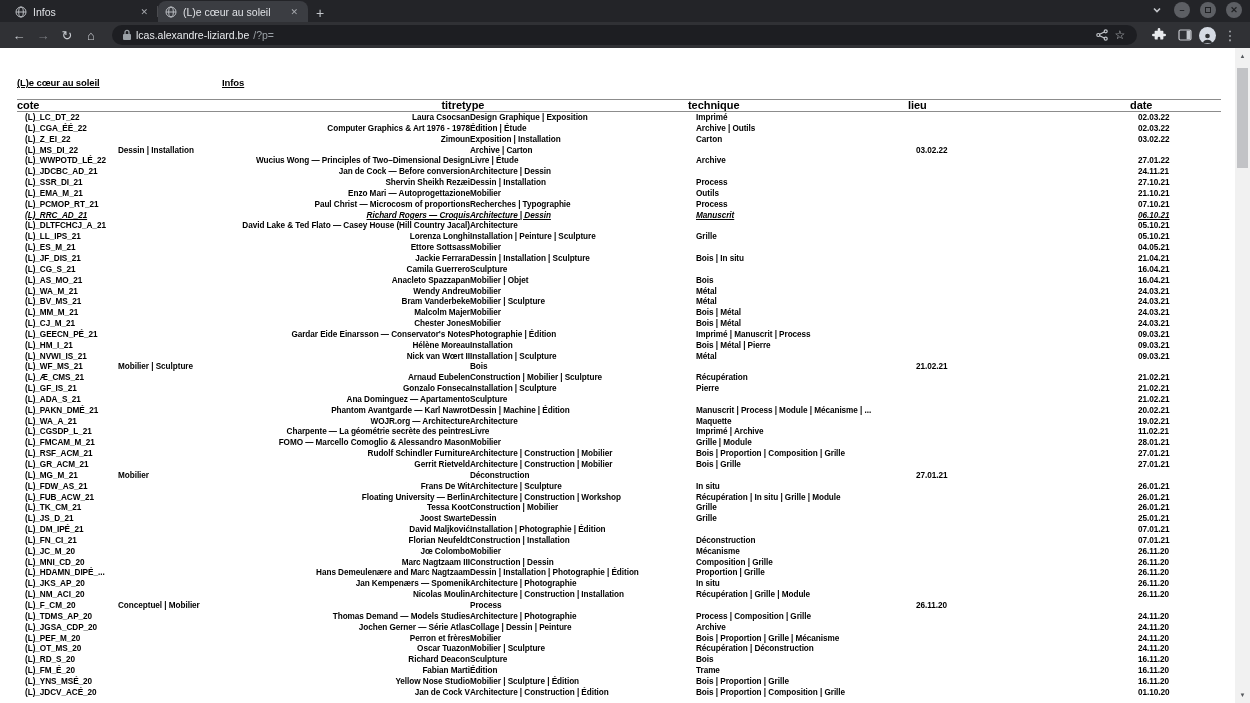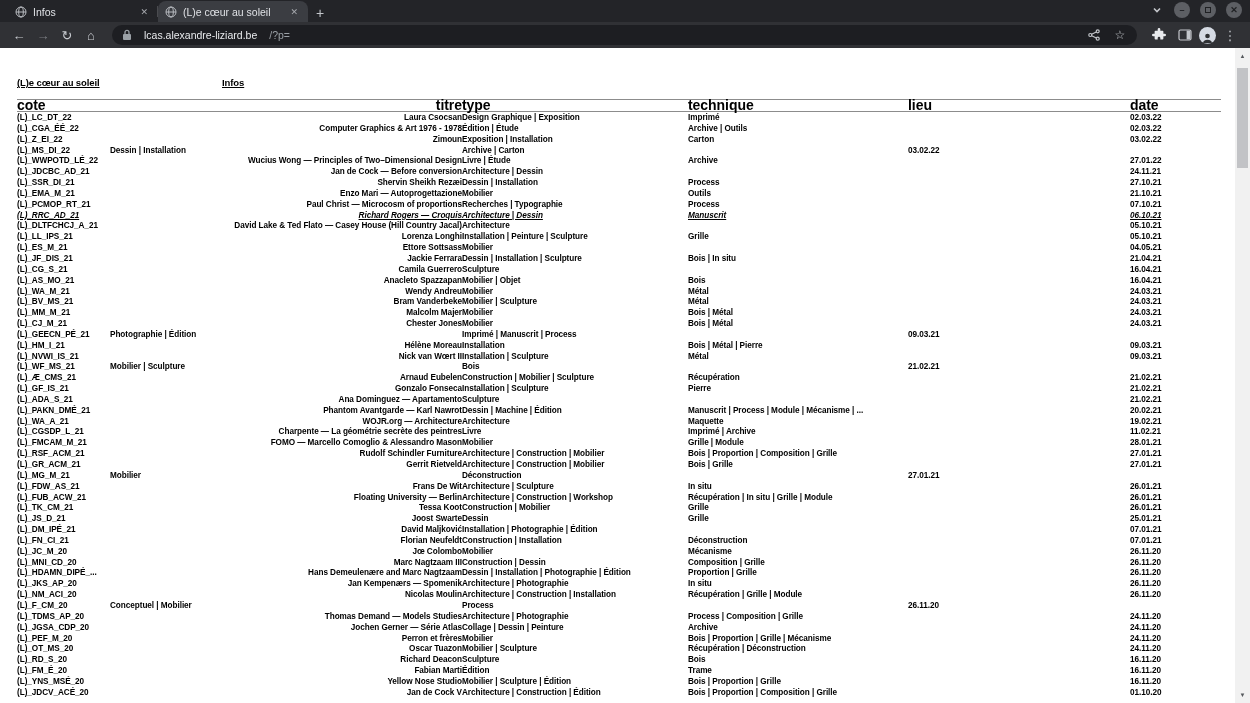--- a/index.html
+++ b/index.html
@@ -21,21 +21,21 @@
   .chev { width:14px; height:14px; }
   .wbtn { width:16px; height:16px; border-radius:50%; background:#5d5f64; color:#1f2023;
     display:flex; align-items:center; justify-content:center; font-size:9px; font-weight:bold; }
   .wbtn .sq { width:6px; height:6px; border:1.3px solid #1f2023; }
 
   .toolbar { height:26px; background:#303135; display:flex; align-items:center; padding:0 8px; gap:2px; }
   .navbtn { width:22px; height:22px; display:flex; align-items:center; justify-content:center;
     font-size:13px; color:#c6c9ce; }
   .navbtn.dim { color:#797c80; }
   .urlbar { flex:1; height:20px; margin:0 8px; background:#1d1e22; border-radius:11px;
-    display:flex; align-items:center; padding:0 10px; gap:12px; }
+    display:flex; align-items:center; padding:0 10px; gap:4px; }
   .url-text { font-size:10.5px; color:#e8eaed; white-space:nowrap; }
   .url-path { color:#9aa0a6; }
   .url-spacer { flex:1; }
   .obicon { width:14px; height:14px; display:flex; align-items:center; justify-content:center;
     color:#c3c6cb; font-size:12px; }
   .tbicon { width:24px; height:22px; display:flex; align-items:center; justify-content:center;
     color:#c3c6cb; font-size:13px; }
   .avatar { width:17px; height:17px; border-radius:50%; background:#d5dae3;
     display:flex; align-items:flex-end; justify-content:center; overflow:hidden; }
 
@@ -44,24 +44,24 @@
   .sitenav { position:absolute; top:29px; left:0; height:14px; width:100%; }
   .sitelink { position:absolute; font-size:9.5px; font-weight:bold; color:#000;
     text-decoration:underline; white-space:nowrap; letter-spacing:-0.1px; }
   .sitelink.l1 { left:17px; }
   .sitelink.l2 { left:222px; }
 
   .datatable { position:absolute; top:51px; left:17px; width:1204px;
     border-top:1.5px solid #8c8c8c; }
   .thead { display:grid; grid-template-columns:93px 352px 226px 220px 222px 91px;
     border-bottom:1.5px solid #8c8c8c; height:12px; }
-  .thead .hc { font-size:14px; font-weight:bold; color:#000; line-height:11px;
+  .thead .hc { font-size:11px; font-weight:bold; color:#000; line-height:11px;
     white-space:nowrap; letter-spacing:-0.05px; }
   .thead .hc.c1 { text-align:right; }
-  .trow { display:grid; grid-template-columns:93px 352px 226px 220px 222px 91px; height:10.85px; }
+  .trow { display:grid; grid-template-columns:93px 352px 226px 220px 222px 91px; height:10.85px;margin-left:8px; }
   .cell { white-space:nowrap; font-size:8.2px; font-weight:bold; color:#000;
     line-height:10.9px; letter-spacing:-0.05px; }
   .cell.c1 { text-align:right; }
   .trow.u .cell { text-decoration:underline;font-style:italic; }
   .tbody { padding-top:1px; }
 
   
   .scrollbar { position:absolute; right:0; top:0; width:15px; height:655px; background:#f1f1f1; }
   .sb-arrow { position:absolute; left:0; width:15px; height:12px; color:#55585c; font-size:6px;
     display:flex; align-items:center; justify-content:center; }
@@ -320,20 +320,21 @@
         <div class="trow">
           <div class="cell c0">(L)_CJ_M_21</div>
           <div class="cell c1">Chester Jones</div>
           <div class="cell c2">Mobilier</div>
           <div class="cell c3">Bois | Métal</div>
           <div class="cell c4"></div>
           <div class="cell c5">24.03.21</div>
         </div>
         <div class="trow">
           <div class="cell c0">(L)_GEECN_PÉ_21</div>
+          <div class="cell c1">Gardar Eide Einarsson — Conservator's Notes</div>
           <div class="cell c2">Photographie | Édition</div>
           <div class="cell c3">Imprimé | Manuscrit | Process</div>
           <div class="cell c4"></div>
           <div class="cell c5">09.03.21</div>
         </div>
         <div class="trow">
           <div class="cell c0">(L)_HM_I_21</div>
           <div class="cell c1">Hélène Moreau</div>
           <div class="cell c2">Installation</div>
           <div class="cell c3">Bois | Métal | Pierre</div>

